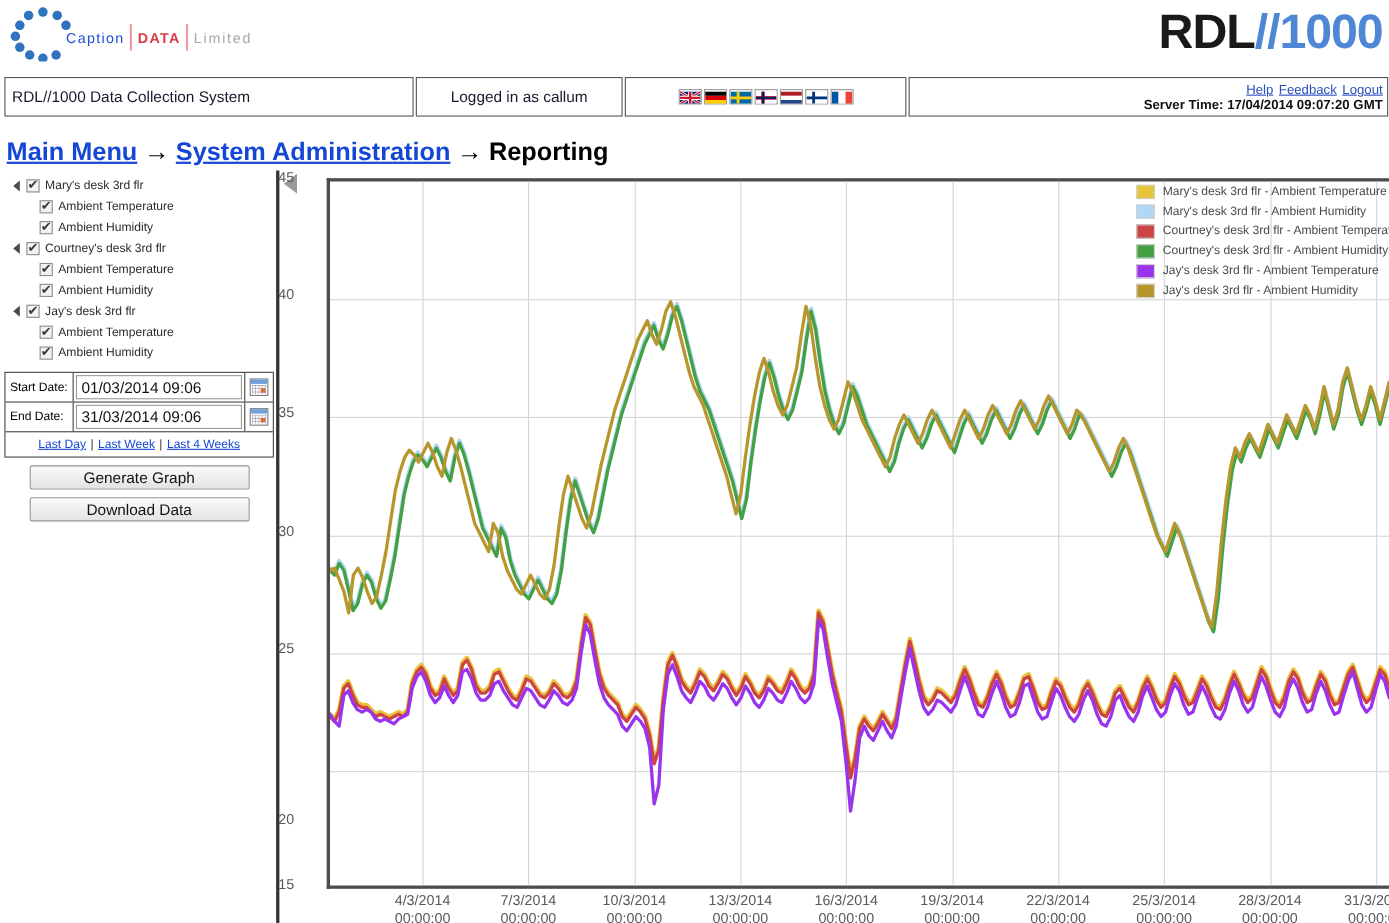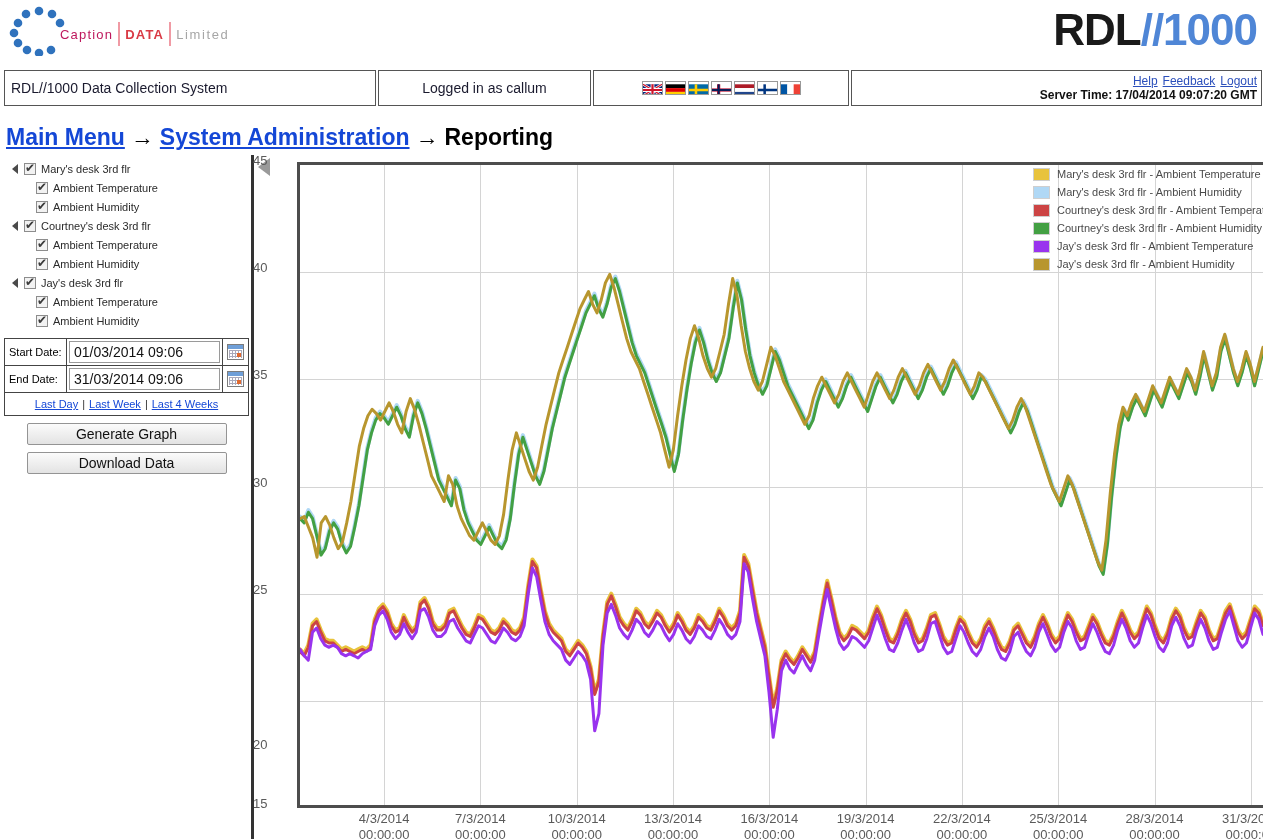--- a/index.html
+++ b/index.html
@@ -11,34 +11,34 @@
     font-family: "Liberation Sans", sans-serif;
     color: #000;
   }
   #root { position: relative; width: 1263px; height: 839px; }
 
   
   .logo-band { position: absolute; left: 0; top: 0; width: 1263px; height: 62px; }
   .cd-logo { position: absolute; left: 8px; top: 6px; width: 150px; height: 50px; }
   .cd-ring { position: absolute; left: 0; top: 0; width: 62px; height: 50px; }
   .cd-text { position: absolute; left: 52px; top: 16px; white-space: nowrap; }
-  .cd-caption { font-size: 13px; letter-spacing: 1.2px; color: #be185d; font-family: "Liberation Sans", sans-serif; }
+  .cd-caption { font-size: 13px; letter-spacing: 1.2px; color: #1d4ed8; font-family: "Liberation Sans", sans-serif; }
   .cd-bar { display: inline-block; width: 2px; height: 24px; background: #f09aa4; vertical-align: -7px; margin: 0 5px; }
   .cd-data { font-size: 13px; font-weight: bold; letter-spacing: 1.2px; color: #d93a45; }
   .cd-limited { font-size: 13px; letter-spacing: 1.6px; color: #a6a6a6; }
 
   .rdl-logo { position: absolute; right: 6px; top: 4px; font-size: 44px; font-weight: bold; letter-spacing: -1px; line-height: 52px; white-space: nowrap; text-align: right; }
   .rdl-black { color: #1a1a1a; }
   .rdl-blue { color: #4f86d6; font-weight: bold; }
 
   
   .hdr { position: absolute; left: 4px; top: 70px; height: 36px; width: 1258px; display: flex; }
   .hdr-cell { border: 1px solid #555; background: #fff; margin-right: 2px; display: flex; align-items: center; padding: 0 6px; }
   .hdr-sys { width: 372px; font-size: 14px; color: #1a1a2e; }
-  .hdr-user { width: 213px; justify-content: center; font-size: 14px; color: #1a1a2e; }
+  .hdr-user { width: 188px; justify-content: center; font-size: 14px; color: #1a1a2e; }
   .hdr-flags { width: 256px; justify-content: center; }
   .hdr-right { flex: 1; border: 1px solid #555; display: flex; flex-direction: column; align-items: flex-end; justify-content: center; padding-right: 4px; overflow: hidden; }
   .hdr-links { font-size: 12px; white-space: nowrap; margin-left: 20px; }
   .hdr-links a { color: #2b4fbb; text-decoration: underline; margin-left: 5px; }
   .hdr-time { font-size: 12px; font-weight: bold; white-space: nowrap; color: #111; margin-left: 35px; }
 
   .flag { display: inline-block; width: 21px; height: 14px; margin: 0 1px; vertical-align: middle; border: 1px solid #999; position: relative; overflow: hidden; }
 
   
   .crumb { position: absolute; left: 6px; top: 124px; font-size: 23px; font-weight: bold; white-space: nowrap; }

